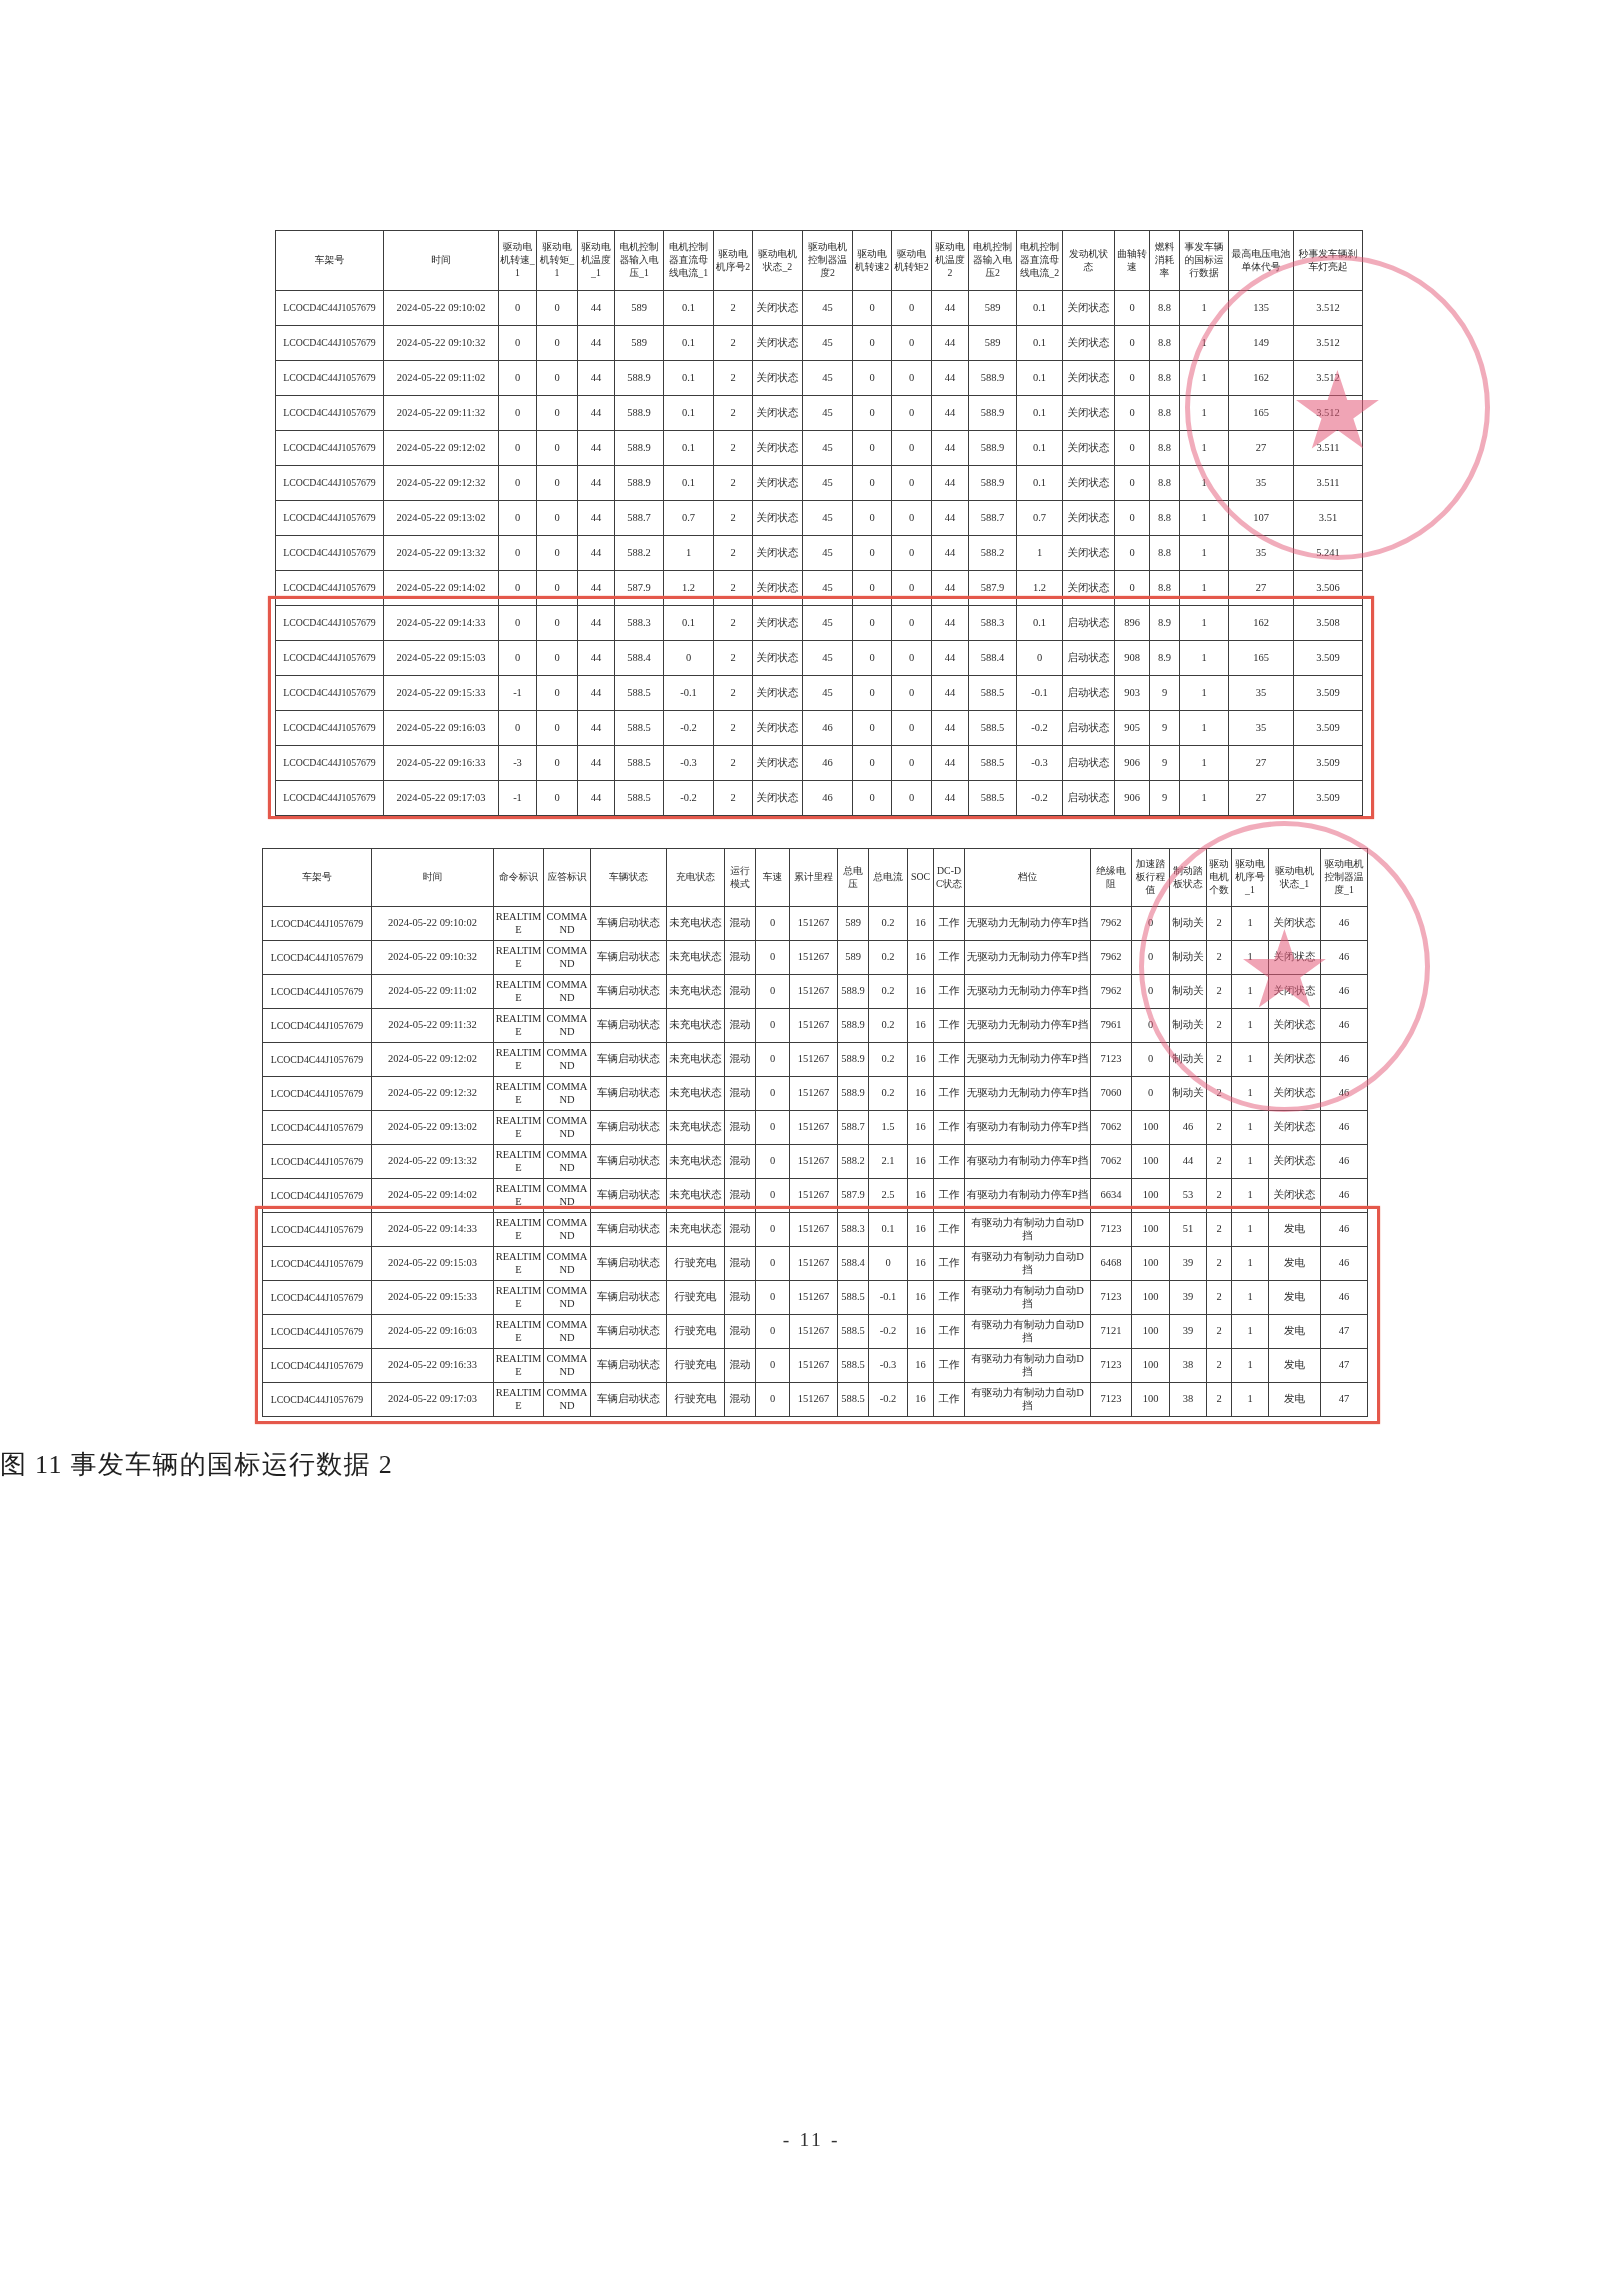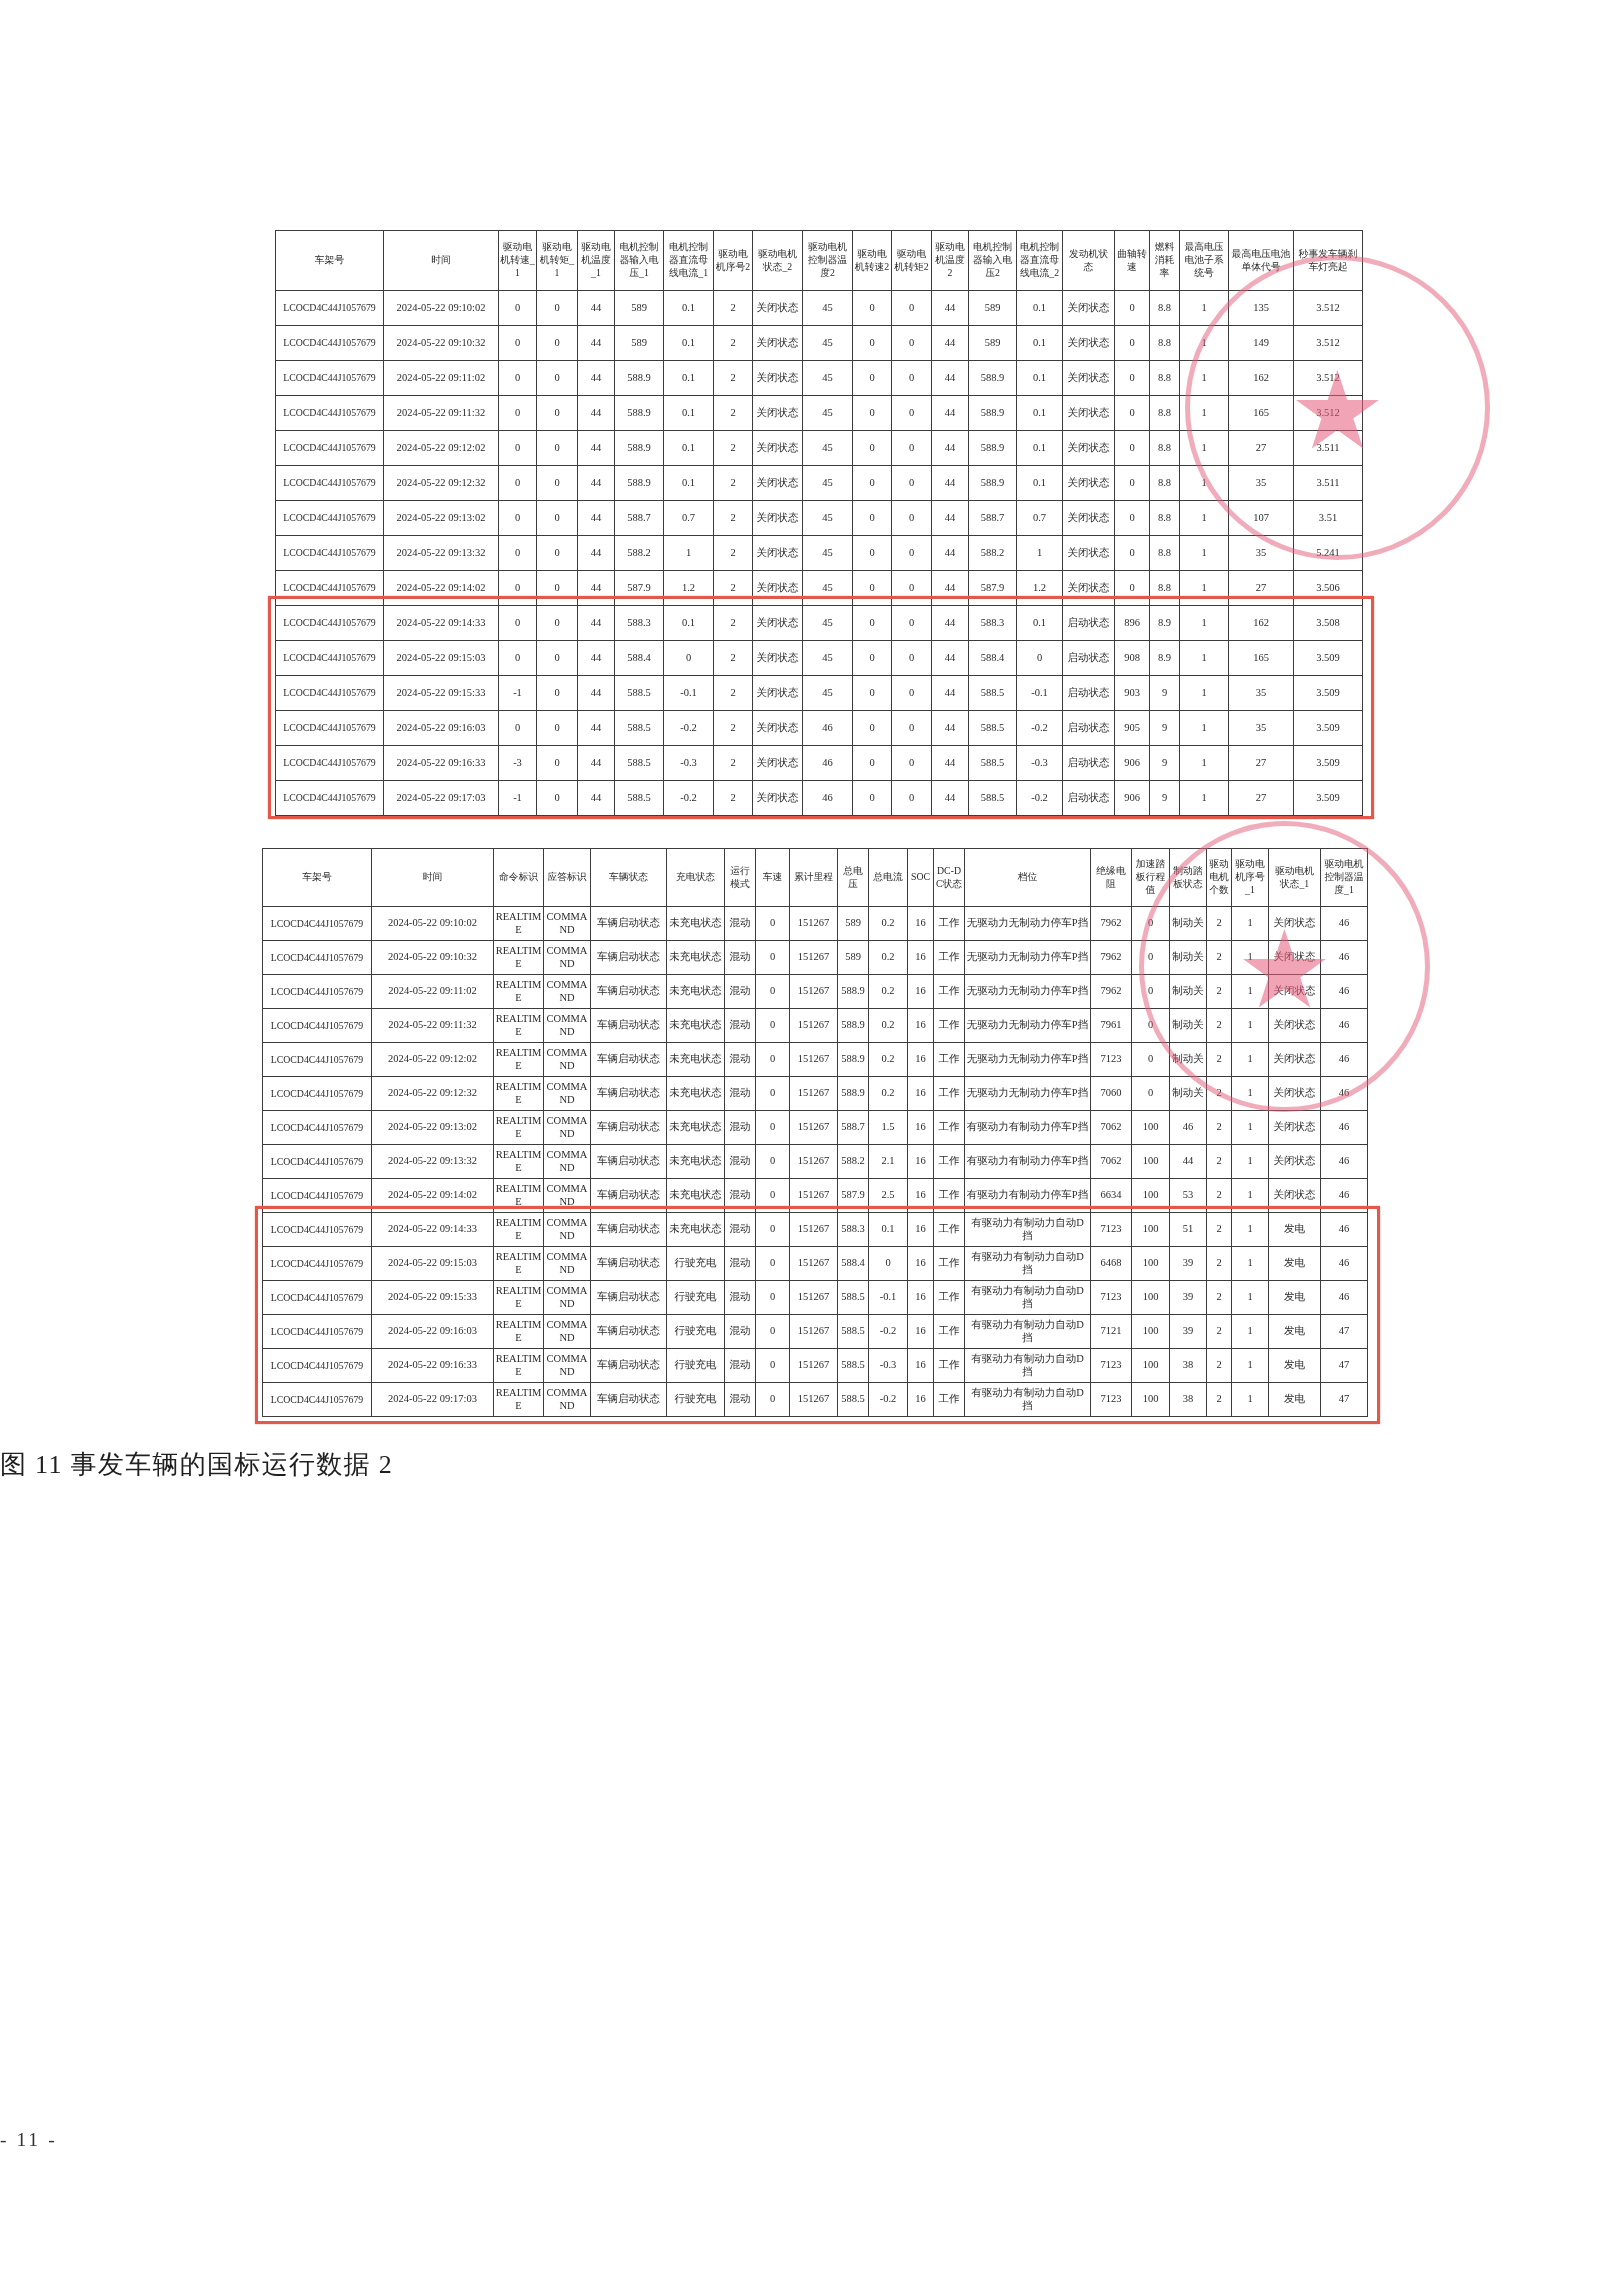--- a/index.html
+++ b/index.html
@@ -88,21 +88,21 @@
     font-size:30px;
     line-height:69px;
     text-align:justify;
     text-indent:2em;
     color:#1d1d1d;
     letter-spacing:0.7px;
   }
   .page-num{
     position:absolute;
     left:0;width:1623px;top:2129px;
-    text-align:left;
+    text-align:center;
     font-size:19.6px;
     color:#333;
     letter-spacing:2.6px;
   }
 </style>
 </head>
 <body>
 
 <div class="page">
 
@@ -143,21 +143,21 @@
           <th>驱动电机状态_2</th>
           <th>驱动电机控制器温度2</th>
           <th>驱动电机转速2</th>
           <th>驱动电机转矩2</th>
           <th>驱动电机温度2</th>
           <th>电机控制器输入电压2</th>
           <th>电机控制器直流母线电流_2</th>
           <th>发动机状态</th>
           <th>曲轴转速</th>
           <th>燃料消耗率</th>
-          <th>最高电压电池子系统号</th>
+          <th>事发车辆的国标运行数据</th>
           <th>最高电压电池单体代号</th>
           <th>秒事发车辆刹车灯亮起</th>
         </tr>
       </thead>
     <tbody>
         <tr>
           <td>LCOCD4C44J1057679</td>
           <td>2024-05-22 09:10:02</td>
           <td>0</td>
           <td>0</td>

